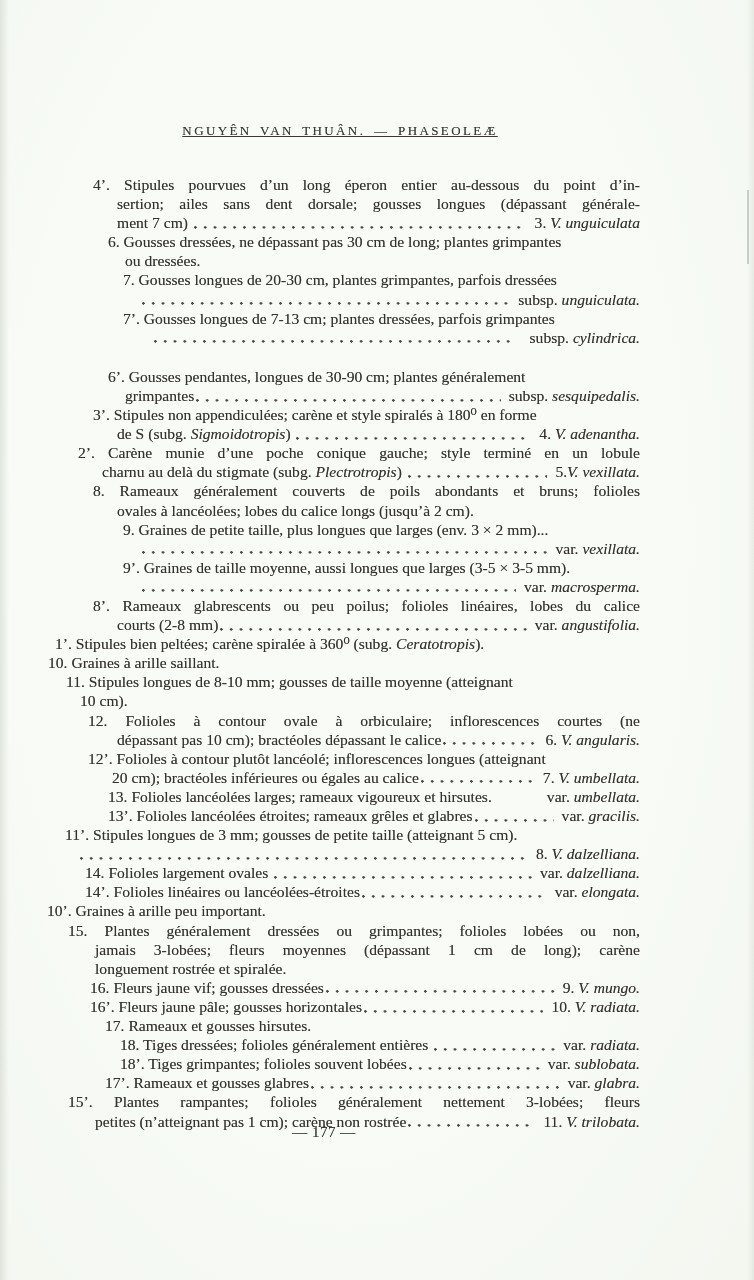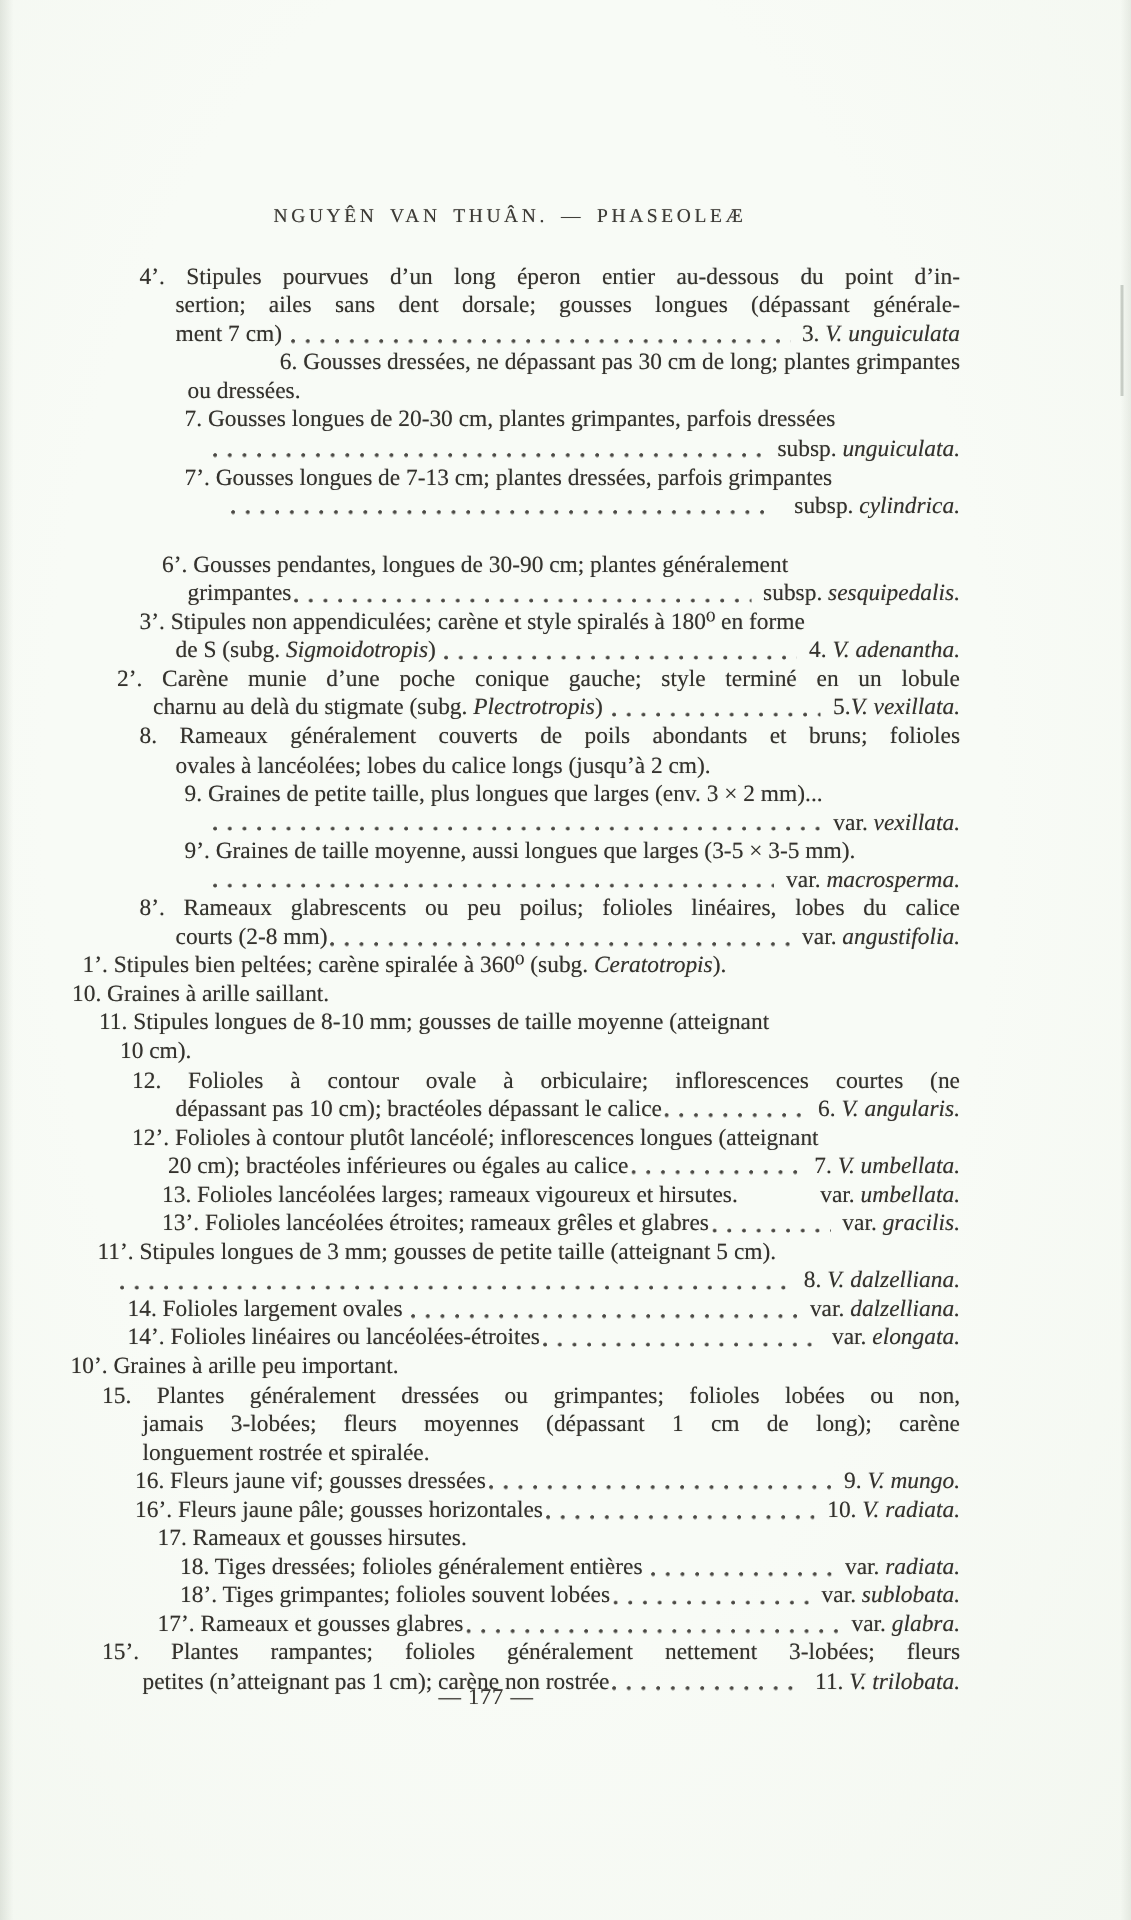--- a/index.html
+++ b/index.html
@@ -22,24 +22,25 @@
   }
   .edge-right {
     position: absolute; right: 0; top: 0; width: 7px; height: 100%;
     background: linear-gradient(270deg, rgba(135,145,130,0.14), rgba(135,145,130,0));
   }
   .crease {
     position: absolute; left: 747px; top: 190px; width: 2px; height: 74px;
     background: rgba(130,138,125,0.38);
   }
   .running-header {
-    position: absolute; top: 136px; left: 40px; width: 600px;
+    position: absolute; top: 123px; left: 40px; width: 600px;
     text-align: center;
     font-size: 13px; letter-spacing: 2.4px; word-spacing: 3px;
     color: #3b3934;
+    text-decoration: underline;
   }
   .key-block {
     position: absolute; top: 175px; left: 40px; width: 600px;
     font-size: 15.6px;
   }
   .line {
     height: 19.1px; line-height: 19.1px;
     white-space: nowrap;
   }
   .line.just { white-space: normal; text-align: justify; text-align-last: justify; }
@@ -73,21 +74,21 @@
   <div class="running-header">NGUYÊN VAN THUÂN. — PHASEOLEÆ</div>
 
   <div class="key-block">
       <div class="line just" style="padding-left: 53px;"><span class="txt"><span>4’. Stipules pourvues d’un long éperon entier au-dessous du point d’in-</span></span></div>
       <div class="line just" style="padding-left: 77px;"><span class="txt"><span>sertion; ailes sans dent dorsale; gousses longues (dépassant générale-</span></span></div>
       <div class="line flexline" style="padding-left: 77px;">
         <span class="txt"><span>ment 7 cm) </span></span>
         <span class="lead dots"></span>
         <span class="tail"><span>3. </span><span class="it">V. unguiculata</span></span>
       </div>
-      <div class="line" style="padding-left: 68px; text-align: right;"><span class="txt"><span>6. Gousses dressées, ne dépassant pas 30 cm de long; plantes grimpantes</span></span></div>
+      <div class="line" style="padding-left: 68px;"><span class="txt"><span>6. Gousses dressées, ne dépassant pas 30 cm de long; plantes grimpantes</span></span></div>
       <div class="line" style="padding-left: 85px;"><span class="txt"><span>ou dressées.</span></span></div>
       <div class="line" style="padding-left: 83px;"><span class="txt"><span>7. Gousses longues de 20-30 cm, plantes grimpantes, parfois dressées</span></span></div>
       <div class="line flexline" style="padding-left: 100px;">
         <span class="txt"></span>
         <span class="lead dots"></span>
         <span class="tail"><span>subsp. </span><span class="it">unguiculata.</span></span>
       </div>
       <div class="line" style="padding-left: 83px;"><span class="txt"><span>7’. Gousses longues de 7-13 cm; plantes dressées, parfois grimpantes</span></span></div>
       <div class="line flexline" style="padding-left: 100px; gap: 12px;">
         <span class="txt"></span>

